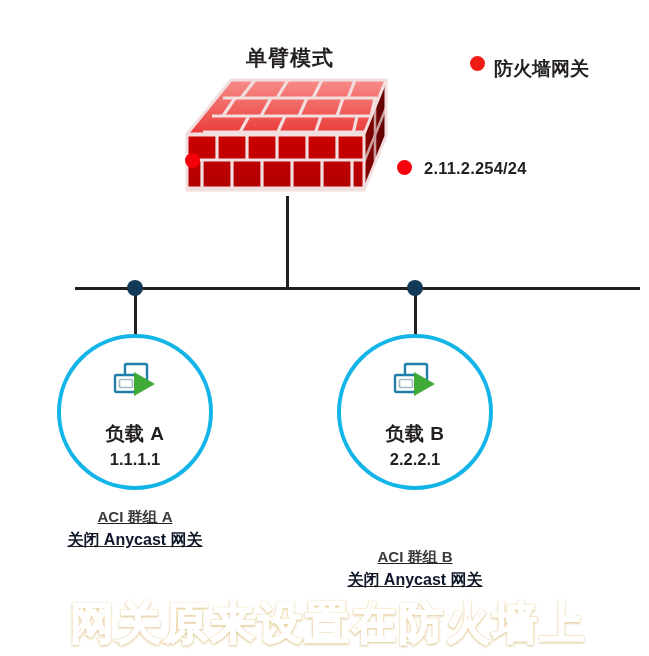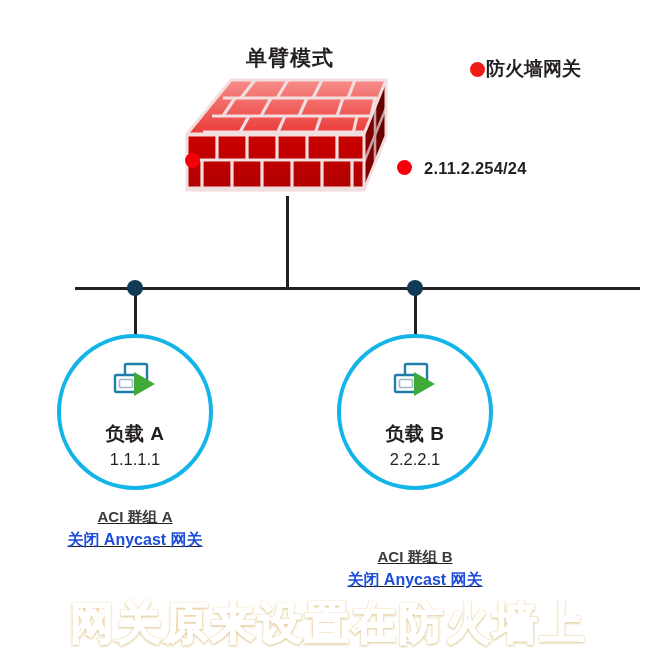--- a/index.html
+++ b/index.html
@@ -38,22 +38,21 @@
     letter-spacing: 1px;
     color: #231f20;
     white-space: nowrap;
   }
 
   
   #legend {
     left: 470px;
     top: 56px;
     display: flex;
-    align-items: center;
-    gap: 1px;
+    gap: 9px;
     white-space: nowrap;
   }
   #legend .legend-dot {
     width: 15px;
     height: 15px;
     border-radius: 50%;
     background: #ef1c16;
     flex: 0 0 auto;
   }
   #legend .legend-label {
@@ -139,21 +138,21 @@
     margin-top: 14px;
     font-size: 19px;
     font-weight: bold;
     color: #231f20;
     letter-spacing: 0.5px;
     white-space: nowrap;
   }
   .endpoint .endpoint-ip {
     margin-top: 3px;
     font-size: 16.5px;
-    font-weight: normal;
+    font-weight: bold;
     color: #231f20;
     white-space: nowrap;
   }
 
   
   .endpoint-caption {
     width: 240px;
     text-align: center;
     line-height: 1.45;
     white-space: nowrap;
@@ -162,21 +161,21 @@
   #caption-a { left: 15px;  top: 506px; }
   #caption-b { left: 295px; top: 506px; margin-top: 40px; }
   .endpoint-caption .cap-line1 {
     font-size: 15px;
     font-weight: bold;
     color: #3a3a3a;
   }
   .endpoint-caption .cap-line2 {
     font-size: 16px;
     font-weight: bold;
-    color: #1d4ed8;
+    color: #0f172a;
   }
 
   
   #bottom-banner {
     left: 4px;
     top: 598px;
     width: 649px;
     text-align: center;
     font-size: 44px;
     font-weight: bold;

